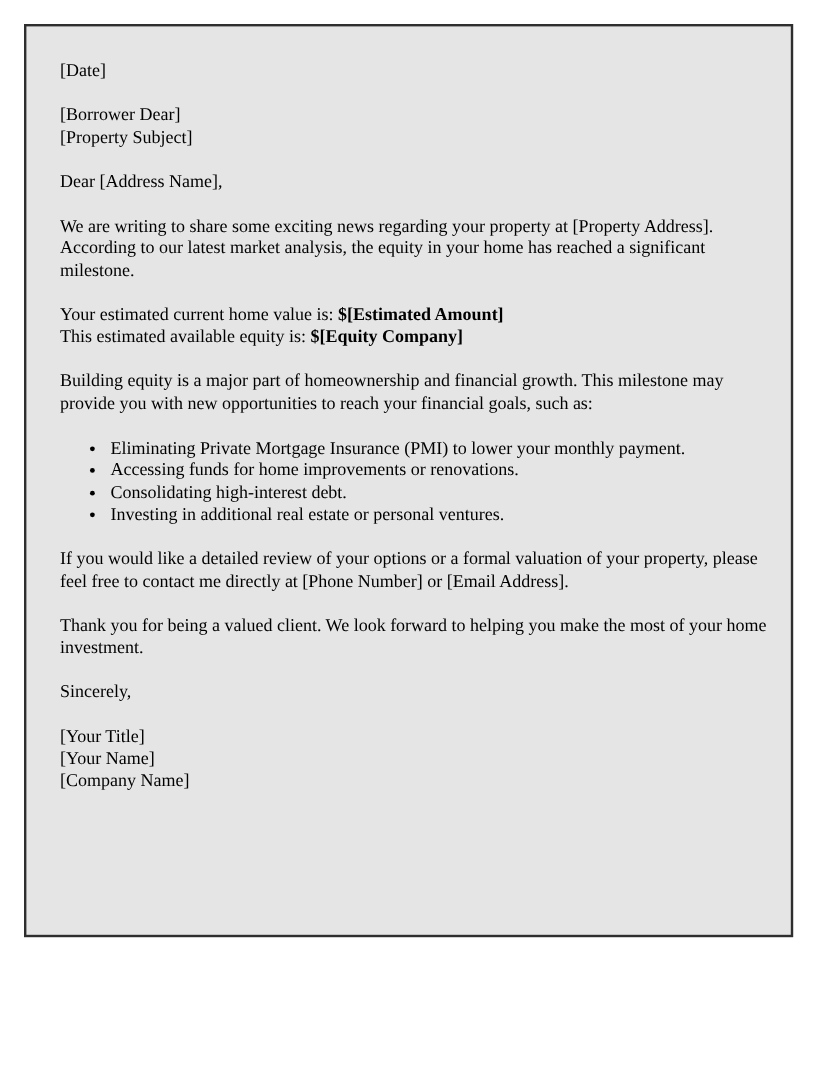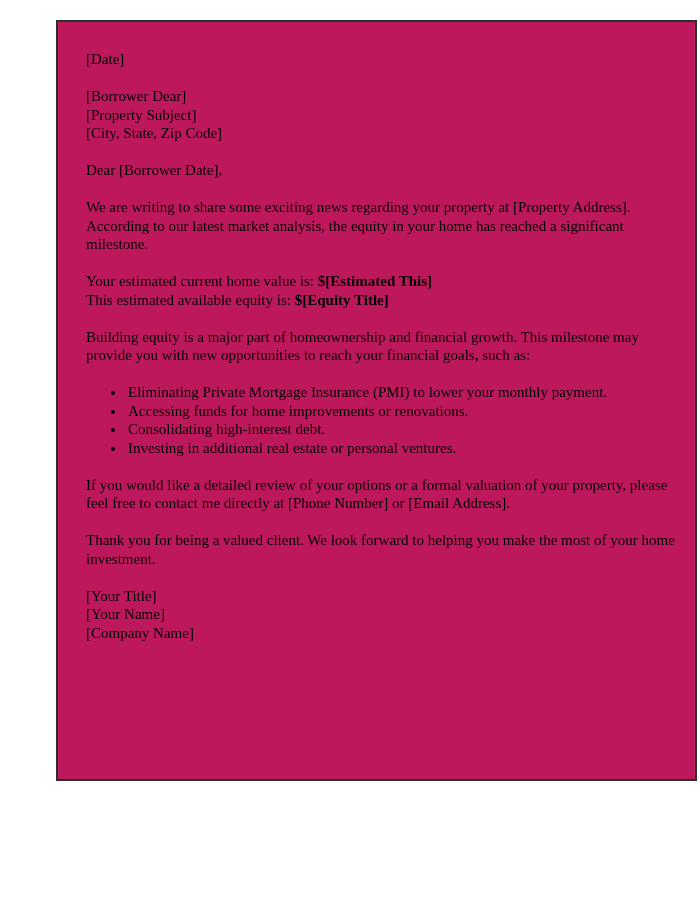--- a/index.html
+++ b/index.html
@@ -15,23 +15,22 @@
     color: #000000;
   }
   .letter-frame {
     position: absolute;
     left: 20px;
     top: 20px;
     width: 641px;
     height: 761px;
     border: 2px solid #2e2e2e;
     box-sizing: border-box;
-    background: #be185d;
+    background: #e5e5e5;
     overflow: hidden;
-    margin-left: 36px;
   }
   .letter-content {
     padding: 28px 20px 20px 28px;
     width: 592px;
     box-sizing: content-box;
     font-size: 15px;
     line-height: 18.5px;
   }
   .para {
     margin: 18.5px 0;
@@ -58,46 +57,46 @@
 <body>
 
 <div class="letter-frame">
   <div class="letter-content">
 
     <div class="para">[Date]</div>
 
     <div class="para">
       <div class="line">[Borrower Dear]</div>
       <div class="line">[Property Subject]</div>
-      <div class="line">[City, State, Zip Code]</div>
     </div>
 
 
-    <div class="para">Dear [Borrower Date],</div>
+    <div class="para">Dear [Address Name],</div>
 
     <div class="para">We are writing to share some exciting news regarding your property at [Property Address]. According to our latest market analysis, the equity in your home has reached a significant milestone.</div>
 
     <div class="para">
-      <div class="line"><span>Your estimated current home value is: </span><span class="bold-value">$[Estimated This]</span></div>
-      <div class="line"><span>This estimated available equity is: </span><span class="bold-value">$[Equity Title]</span></div>
+      <div class="line"><span>Your estimated current home value is: </span><span class="bold-value">$[Estimated Amount]</span></div>
+      <div class="line"><span>This estimated available equity is: </span><span class="bold-value">$[Equity Company]</span></div>
     </div>
 
     <div class="para">Building equity is a major part of homeownership and financial growth. This milestone may provide you with new opportunities to reach your financial goals, such as:</div>
 
     <ul class="bullet-list">
       <li>Eliminating Private Mortgage Insurance (PMI) to lower your monthly payment.</li>
       <li>Accessing funds for home improvements or renovations.</li>
       <li>Consolidating high-interest debt.</li>
       <li>Investing in additional real estate or personal ventures.</li>
     </ul>
 
     <div class="para">If you would like a detailed review of your options or a formal valuation of your property, please feel free to contact me directly at [Phone Number] or [Email Address].</div>
 
     <div class="para">Thank you for being a valued client. We look forward to helping you make the most of your home investment.</div>
 
+    <div class="para">Sincerely,</div>
 
     <div class="para">
       <div class="line">[Your Title]</div>
       <div class="line">[Your Name]</div>
       <div class="line">[Company Name]</div>
     </div>
 
   </div>
 </div>
 

